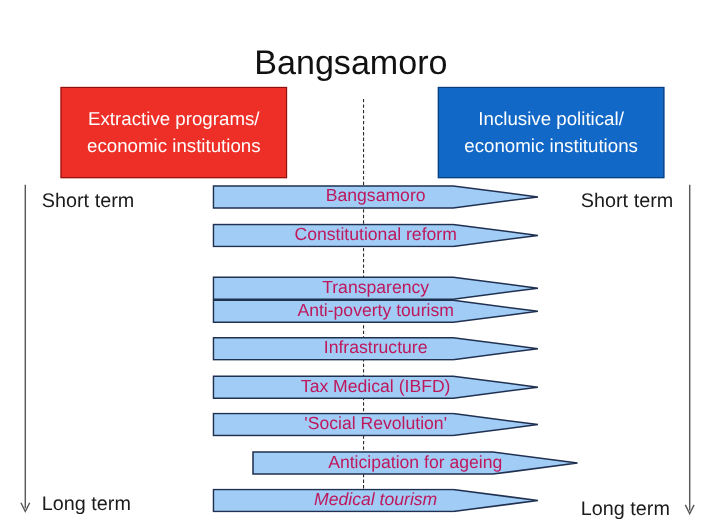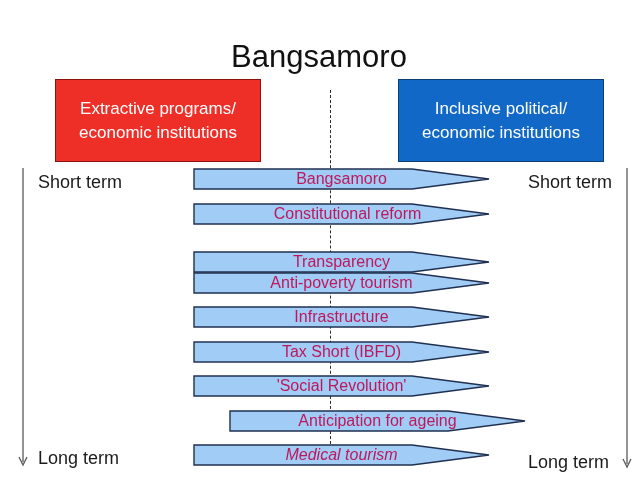--- a/index.html
+++ b/index.html
@@ -72,21 +72,21 @@
   <div class="term-label" style="left:528px;top:172px;">Short term</div>
   <div class="term-label" style="left:38px;top:448px;">Long term</div>
   <div class="term-label" style="left:528px;top:452px;">Long term</div>
 
   <div class="flow-arrow" style="top:168px;">
     <svg width="297" height="22" viewBox="0 0 297 22">
         <polygon points="1,1 219,1 296,11 219,21 1,21"></polygon>
       </svg>
     <span class="lbl">Bangsamoro</span>
   </div>
-  <div class="flow-arrow" style="top:203px;padding-left:12px;">
+  <div class="flow-arrow" style="top:203px;">
     <svg width="297" height="22" viewBox="0 0 297 22">
         <polygon points="1,1 219,1 296,11 219,21 1,21"></polygon>
       </svg>
     <span class="lbl">Constitutional reform</span>
   </div>
   <div class="flow-arrow" style="top:251px;">
     <svg width="297" height="22" viewBox="0 0 297 22">
         <polygon points="1,1 219,1 296,11 219,21 1,21"></polygon>
       </svg>
     <span class="lbl">Transparency</span>
@@ -100,21 +100,21 @@
   <div class="flow-arrow" style="top:306px;">
     <svg width="297" height="22" viewBox="0 0 297 22">
         <polygon points="1,1 219,1 296,11 219,21 1,21"></polygon>
       </svg>
     <span class="lbl">Infrastructure</span>
   </div>
   <div class="flow-arrow" style="top:341px;">
     <svg width="297" height="22" viewBox="0 0 297 22">
         <polygon points="1,1 219,1 296,11 219,21 1,21"></polygon>
       </svg>
-    <span class="lbl">Tax Short (IBFD)</span>
+    <span class="lbl">Tax Medical (IBFD)</span>
   </div>
   <div class="flow-arrow" style="top:375px;text-align:center;">
     <svg width="297" height="22" viewBox="0 0 297 22">
         <polygon points="1,1 219,1 296,11 219,21 1,21"></polygon>
       </svg>
     <span class="lbl">'Social Revolution'</span>
   </div>
   <div class="flow-arrow" style="top:410px;margin-left:36px;">
     <svg width="297" height="22" viewBox="0 0 297 22">
         <polygon points="1,1 219,1 296,11 219,21 1,21"></polygon>

